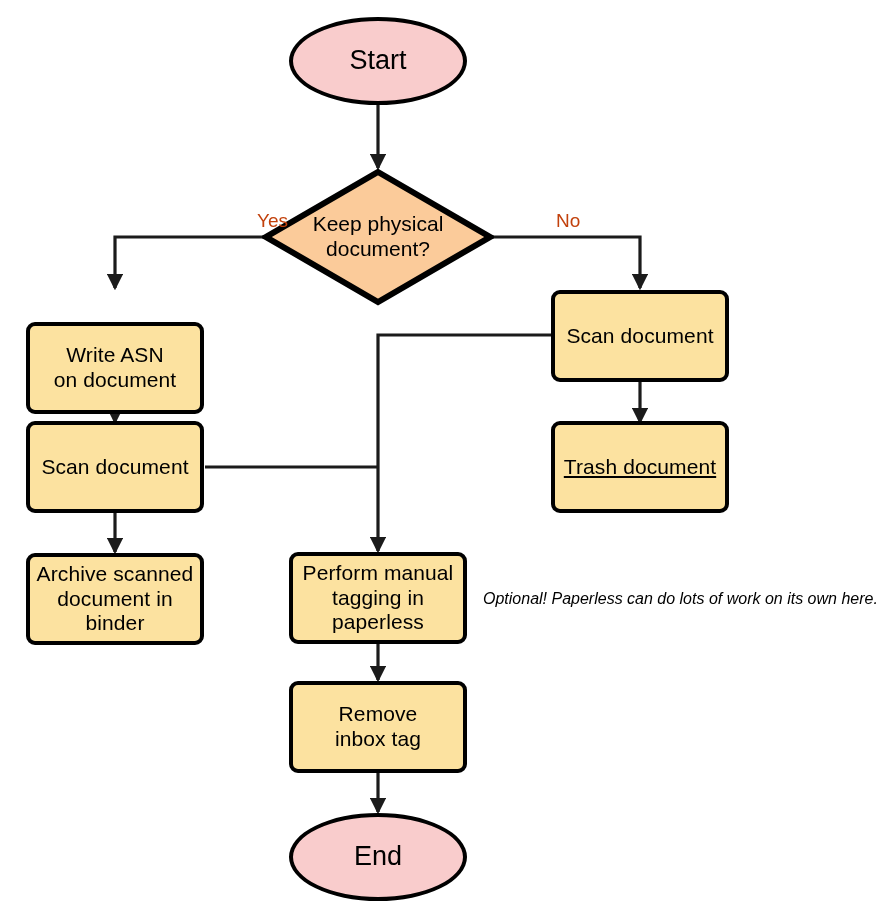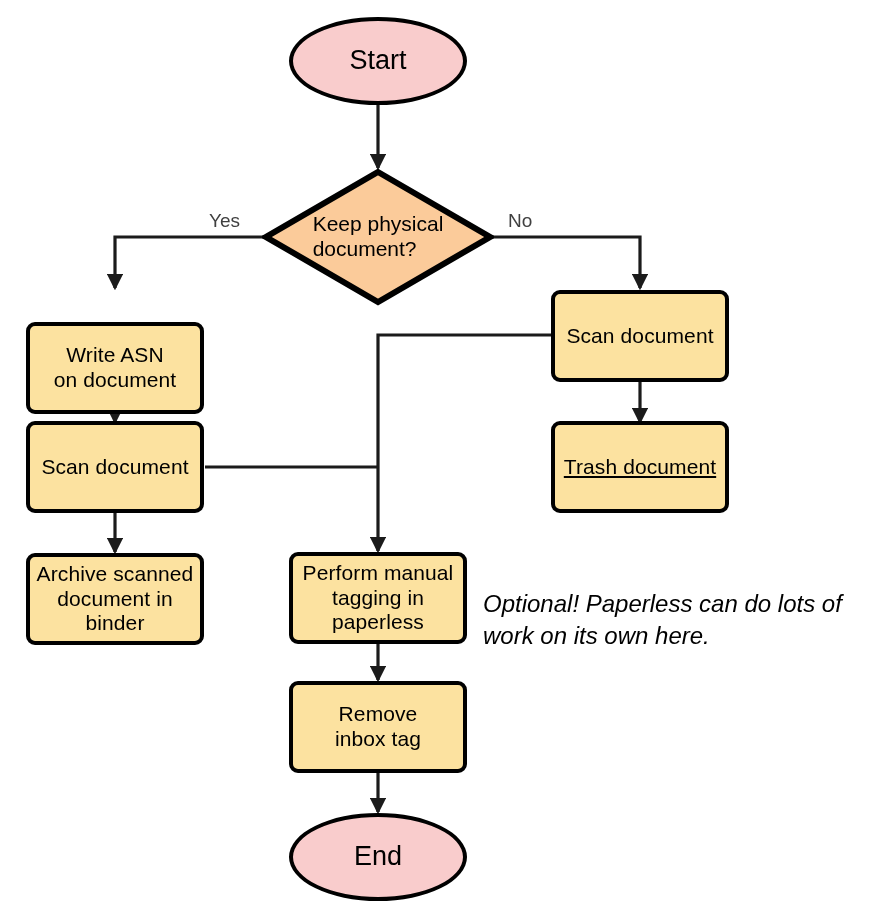--- a/index.html
+++ b/index.html
@@ -58,35 +58,37 @@
   }
   .node-decision-label {
     position: absolute;
     left: 0;
     top: 0;
     width: 100%;
     height: 100%;
     display: flex;
     align-items: center;
     justify-content: center;
+    text-align: center;
     font-size: 21px;
     line-height: 1.18;
     white-space: pre-line;
   }
   .edge-label {
     position: absolute;
     font-size: 19px;
-    color: #404040;
+    color: #c2410c;
     z-index: 4;
     white-space: nowrap;
+    margin-left: 48px;
   }
   .note {
     position: absolute;
     font-style: italic;
-    font-size: 24px;
+    font-size: 16px;
     line-height: 1.35;
     color: #000000;
     z-index: 4;
   }
 </style>
 </head>
 <body>
 
 <div id="canvas">
 

